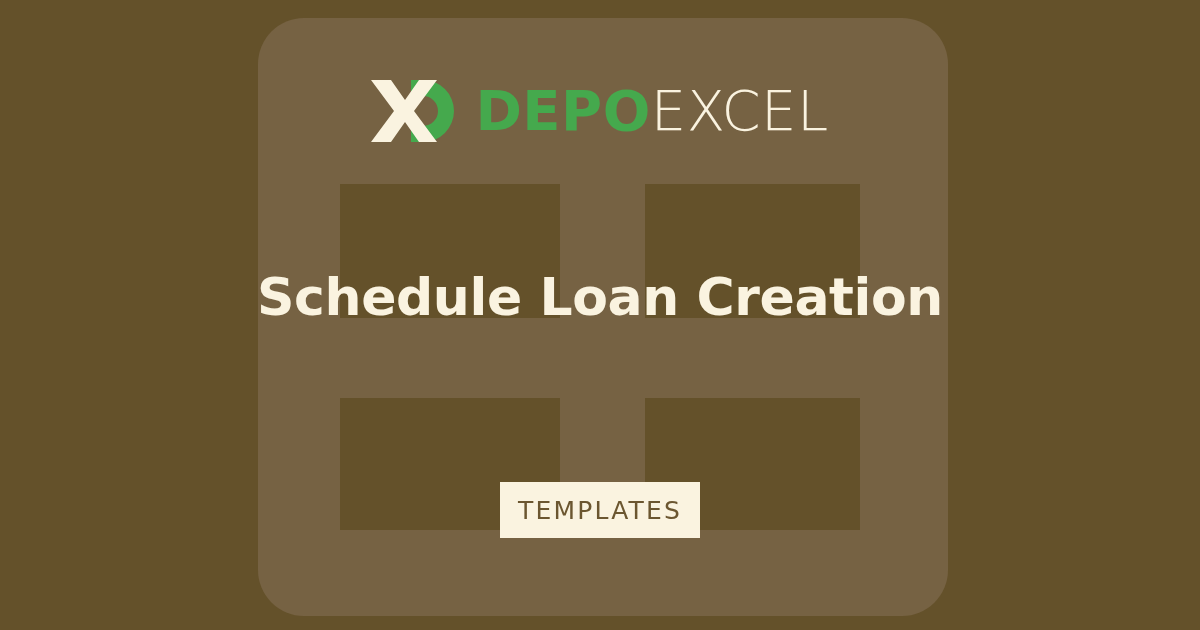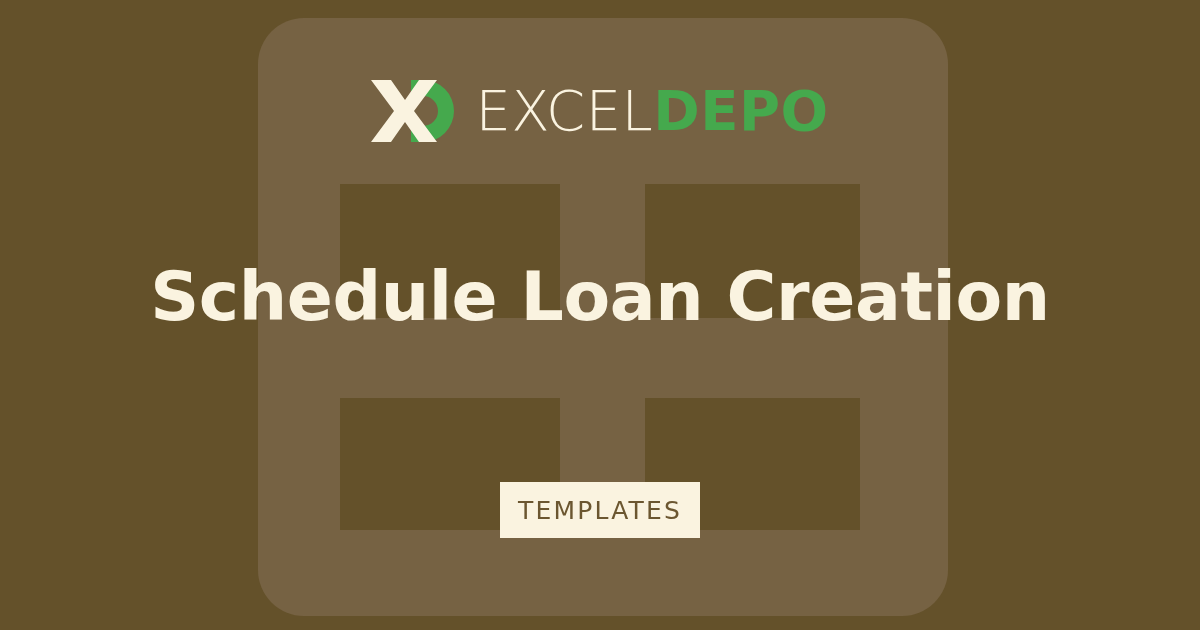--- a/index.html
+++ b/index.html
@@ -76,21 +76,21 @@
 
   
   #page-title {
     position: absolute;
     left: 0;
     top: 258px;
     width: 1200px;
     text-align: center;
     font-family: "DejaVu Sans", sans-serif;
     font-weight: 700;
-    font-size: 68px;
+    font-size: 52px;
     line-height: 78px;
     color: #faf3e0;
     letter-spacing: -0.4px;
     white-space: nowrap;
   }
 
   
   #category-badge {
     position: absolute;
     left: 500px;
@@ -123,22 +123,22 @@
   <div class="placeholder-block" id="block-bottom-left"></div>
   <div class="placeholder-block" id="block-bottom-right"></div>
 
   <div id="brand-logo">
     <svg id="brand-mark" viewBox="0 0 96 62" xmlns="http://www.w3.org/2000/svg">
 
       <path d="M40 0 H52 A31 31 0 0 1 52 62 H40 V46 H52 A15 15 0 0 0 52 16 H40 Z" fill="#45A94D"></path>
 
       <path d="M0 0 H20 L34 20 L48 0 H66 L43 31 L66 62 H48 L34 42 L20 62 H0 L23 31 Z" fill="#FAF3E0"></path>
     </svg>
+    <span class="brand-word" id="brand-word-depo">DEPO</span>
     <span class="brand-word" id="brand-word-excel">EXCEL</span>
-    <span class="brand-word" id="brand-word-depo">DEPO</span>
   </div>
 
   <div id="page-title">Schedule Loan Creation</div>
 
   <div id="category-badge">
     <span id="category-badge-label">TEMPLATES</span>
   </div>
 
 </div>
 

